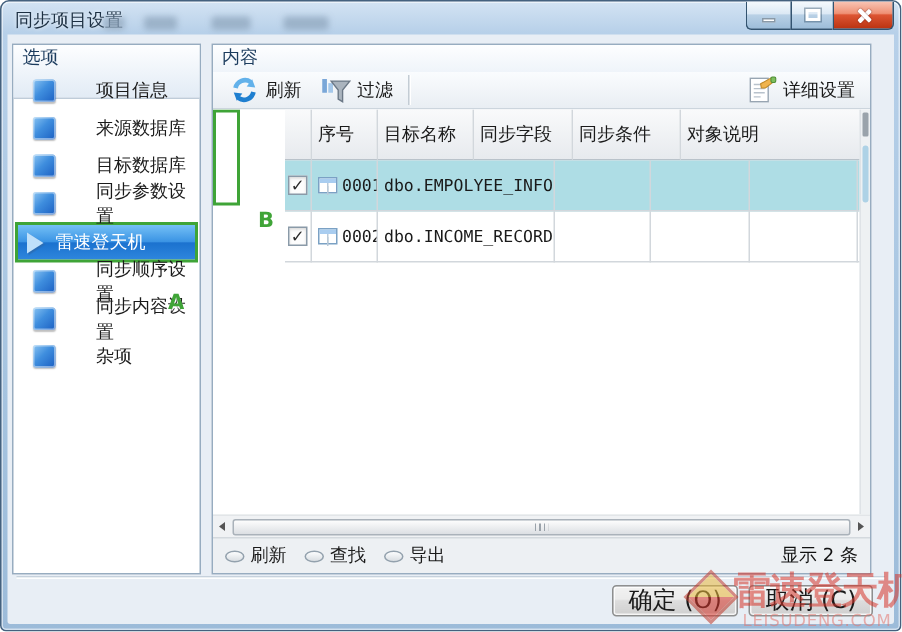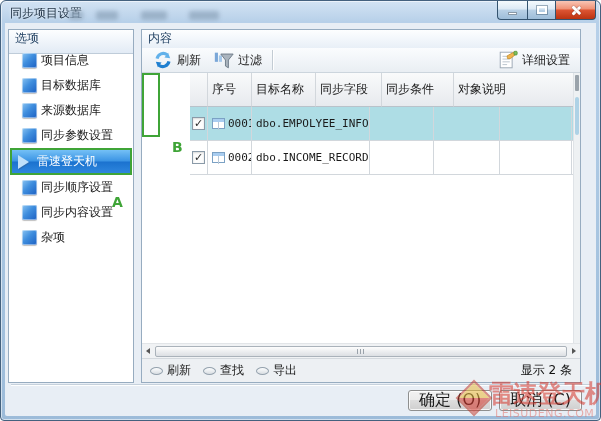--- a/index.html
+++ b/index.html
@@ -28,26 +28,26 @@
   .glyph-x::before,.glyph-x::after { content:""; position:absolute; left:4.5px; top:0; width:2.5px; height:11px; background:#fff; border-radius:1px; box-shadow:0 0 1px rgba(80,10,0,.8); }
   .glyph-x::before { transform:rotate(45deg); }
   .glyph-x::after { transform:rotate(-45deg); }
 
   .client { position:absolute; left:4px; top:22px; right:4px; bottom:4px; background:#e8eef5; border-radius:0 0 2px 2px; }
 
   
   .panel { position:absolute; background:#fff; border:1px solid #97acc0; }
   .sidebar { left:3px; top:6px; width:126px; height:354px; }
   .content { left:136px; top:6px; width:440px; height:354px; }
-  .panel-header { height:24px; line-height:17px; padding-left:6px; color:#1c3c5e;
+  .panel-header { height:36px; line-height:17px; padding-left:6px; color:#1c3c5e;
                   background:linear-gradient(180deg,#fdfeff,#e2ebf5); border-bottom:1px solid #bfccd9; }
 
   
   .side-list { position:absolute; left:0; right:0; top:18px; bottom:0; overflow:hidden; }
-  .side-item { height:25px; display:flex; align-items:center; padding-left:13px; gap:4px; cursor:default; }
+  .side-item { height:25px; display:flex; align-items:center; padding-left:13px; gap:27px; cursor:default; }
   .sq-icon { width:15px; height:15px; border-radius:2px; background:linear-gradient(135deg,#8ac4f2 0%,#3f8ede 45%,#1b5fc2 100%);
              box-shadow:inset 0 0 0 1px rgba(255,255,255,.45), 0 1px 1px rgba(0,0,0,.25); flex:0 0 auto; }
   .side-item.selected { margin:0 1px; height:27px; border:2px solid #3fa437; padding-left:6px; gap:8px; color:#fff;
              background:linear-gradient(180deg,#74c0f6 0%,#3b94e4 48%,#1b72cf 52%,#2e86dd 100%); }
   .tri-icon { width:0; height:0; border-left:11px solid #bfe0fa; border-top:7px solid transparent; border-bottom:7px solid transparent;
               filter:drop-shadow(1px 1px 0 #2a6db5); flex:0 0 auto; }
   .ann-letter { position:absolute; color:#3fa437; font-weight:bold; font-size:14px; text-shadow:0 1px 1px rgba(255,255,255,.8); }
   .ann-a { left:103px; top:146px; }
 
   
@@ -144,25 +144,25 @@
 
     <div class="panel sidebar">
       <div class="panel-header">选项</div>
       <div class="side-list">
         <div class="side-item">
           <span class="sq-icon"></span>
           <span>项目信息</span>
         </div>
         <div class="side-item">
           <span class="sq-icon"></span>
+          <span>来源数据库</span>
+        </div>
+        <div class="side-item">
+          <span class="sq-icon"></span>
           <span>目标数据库</span>
-        </div>
-        <div class="side-item">
-          <span class="sq-icon"></span>
-          <span>来源数据库</span>
         </div>
         <div class="side-item">
           <span class="sq-icon"></span>
           <span>同步参数设置</span>
         </div>
         <div class="side-item selected">
           <span class="tri-icon"></span>
           <span>雷速登天机</span>
         </div>
         <div class="side-item">

